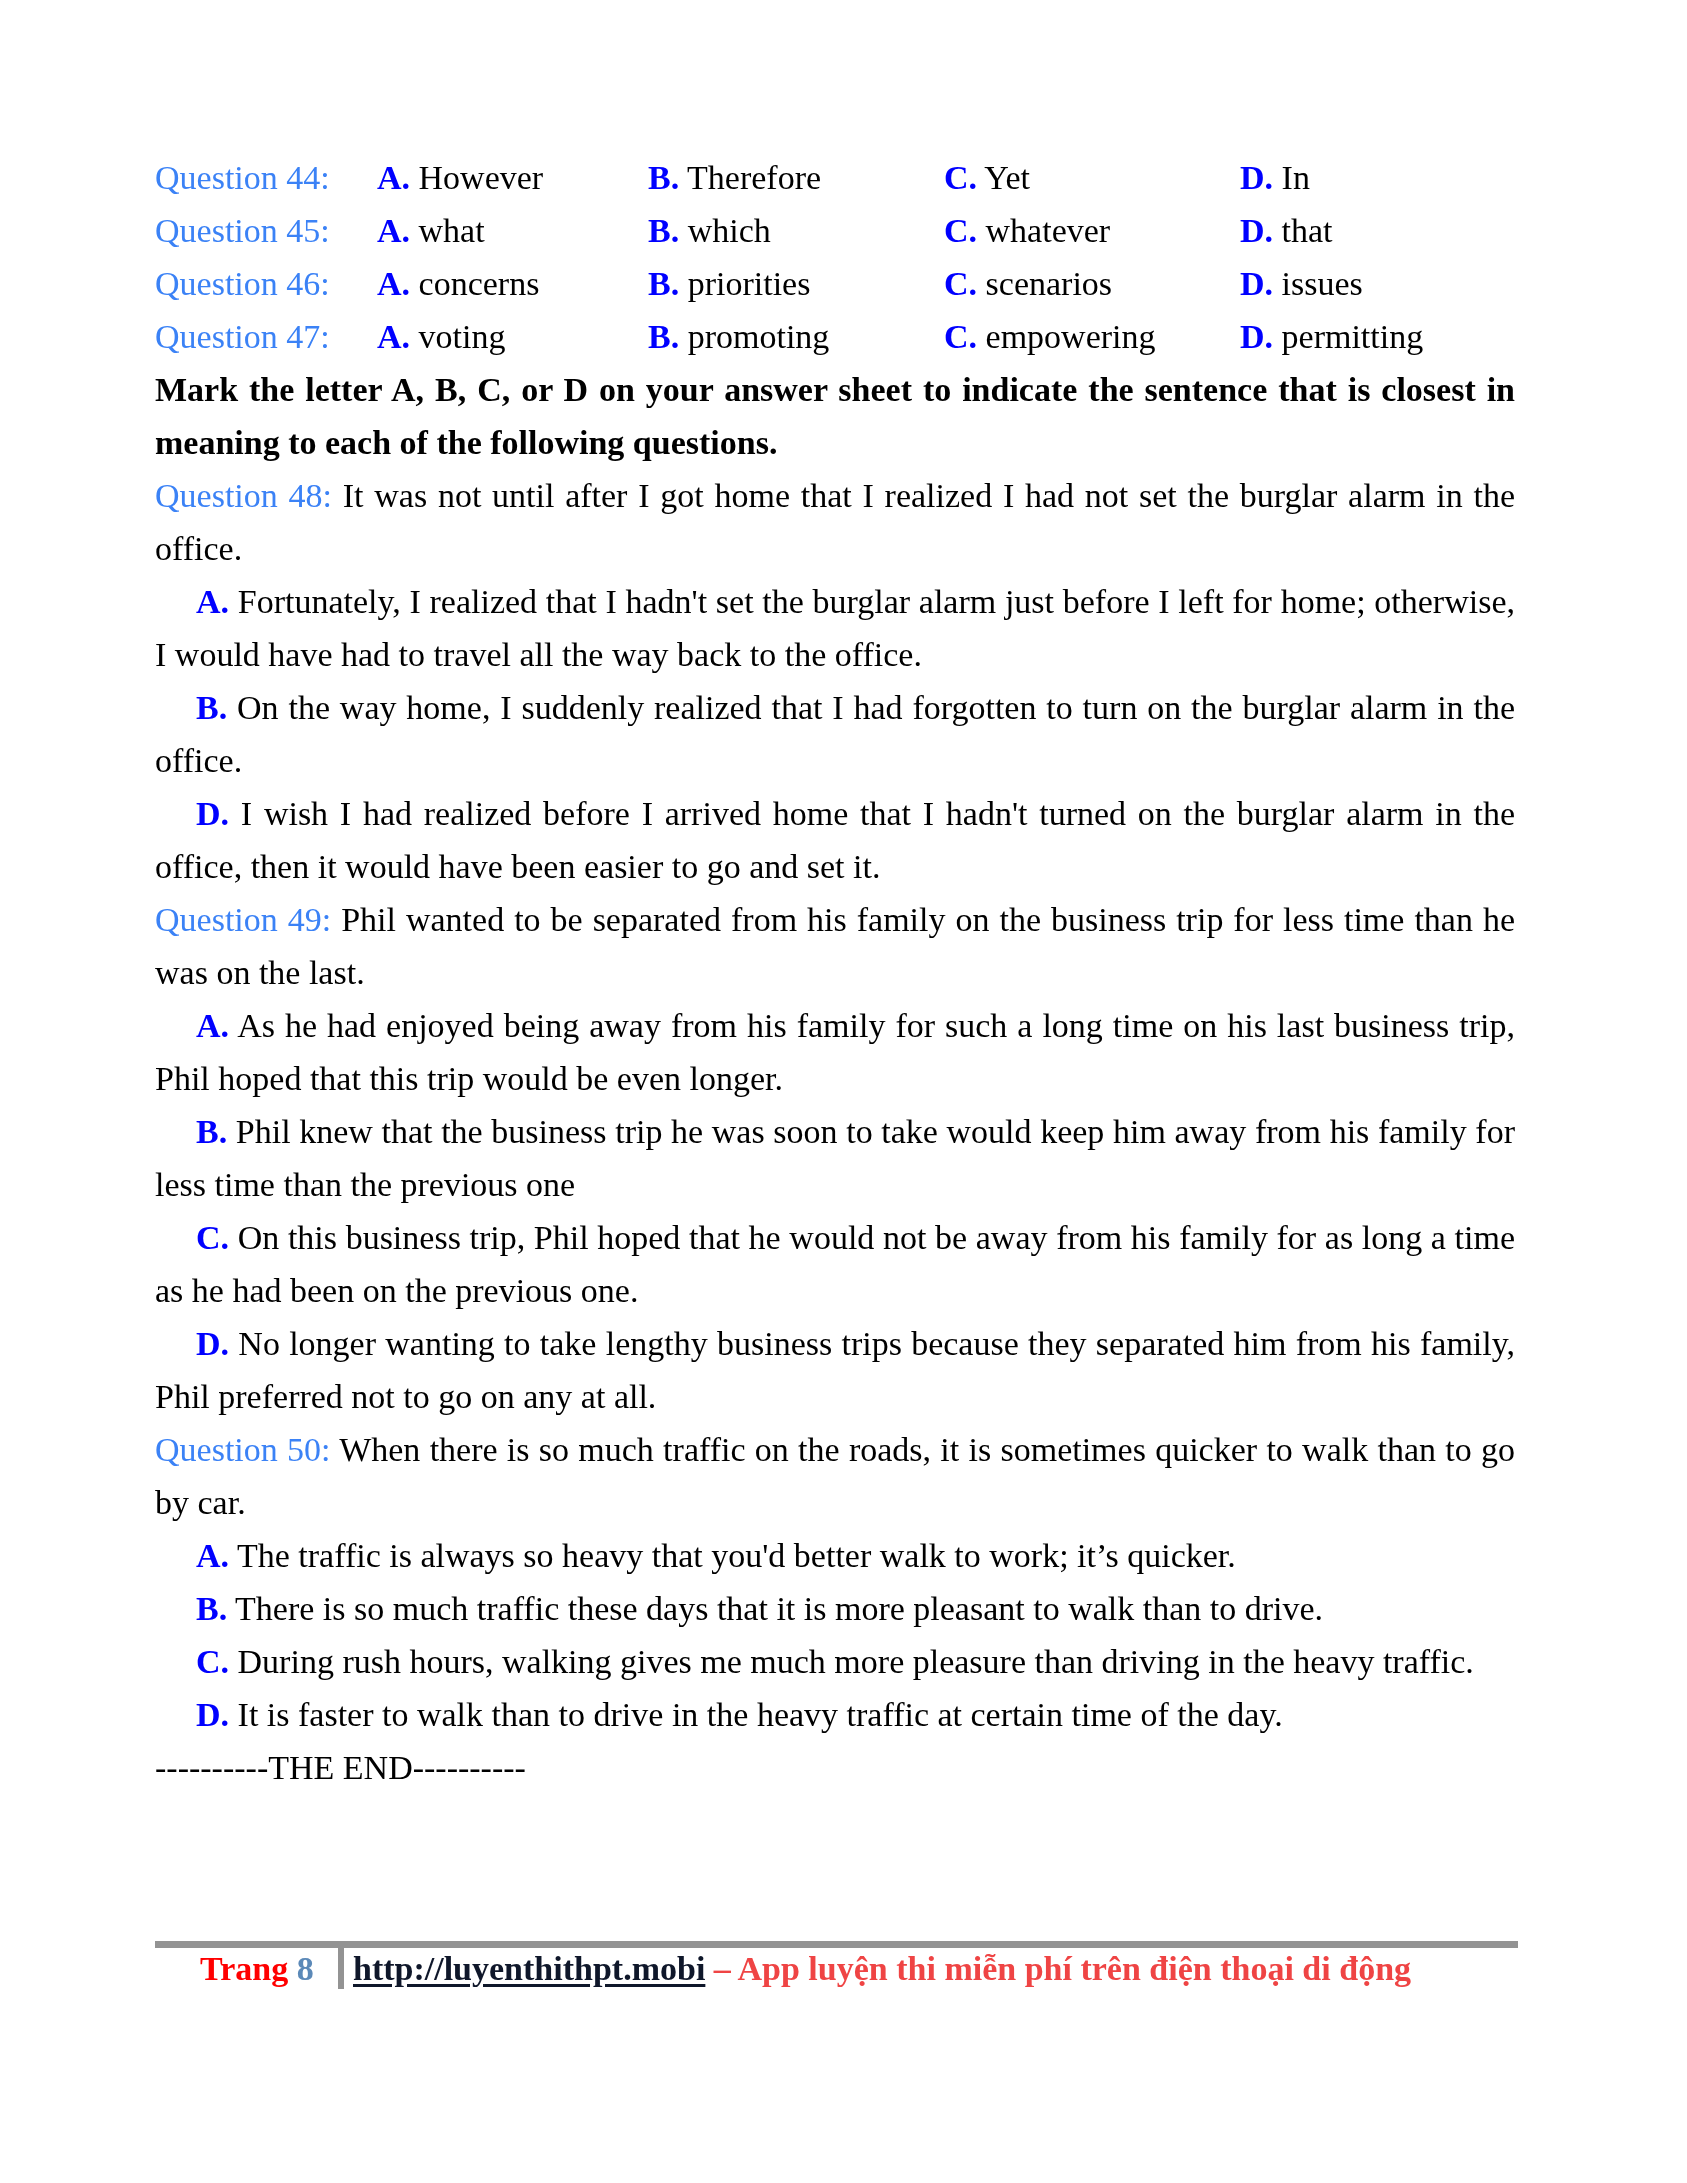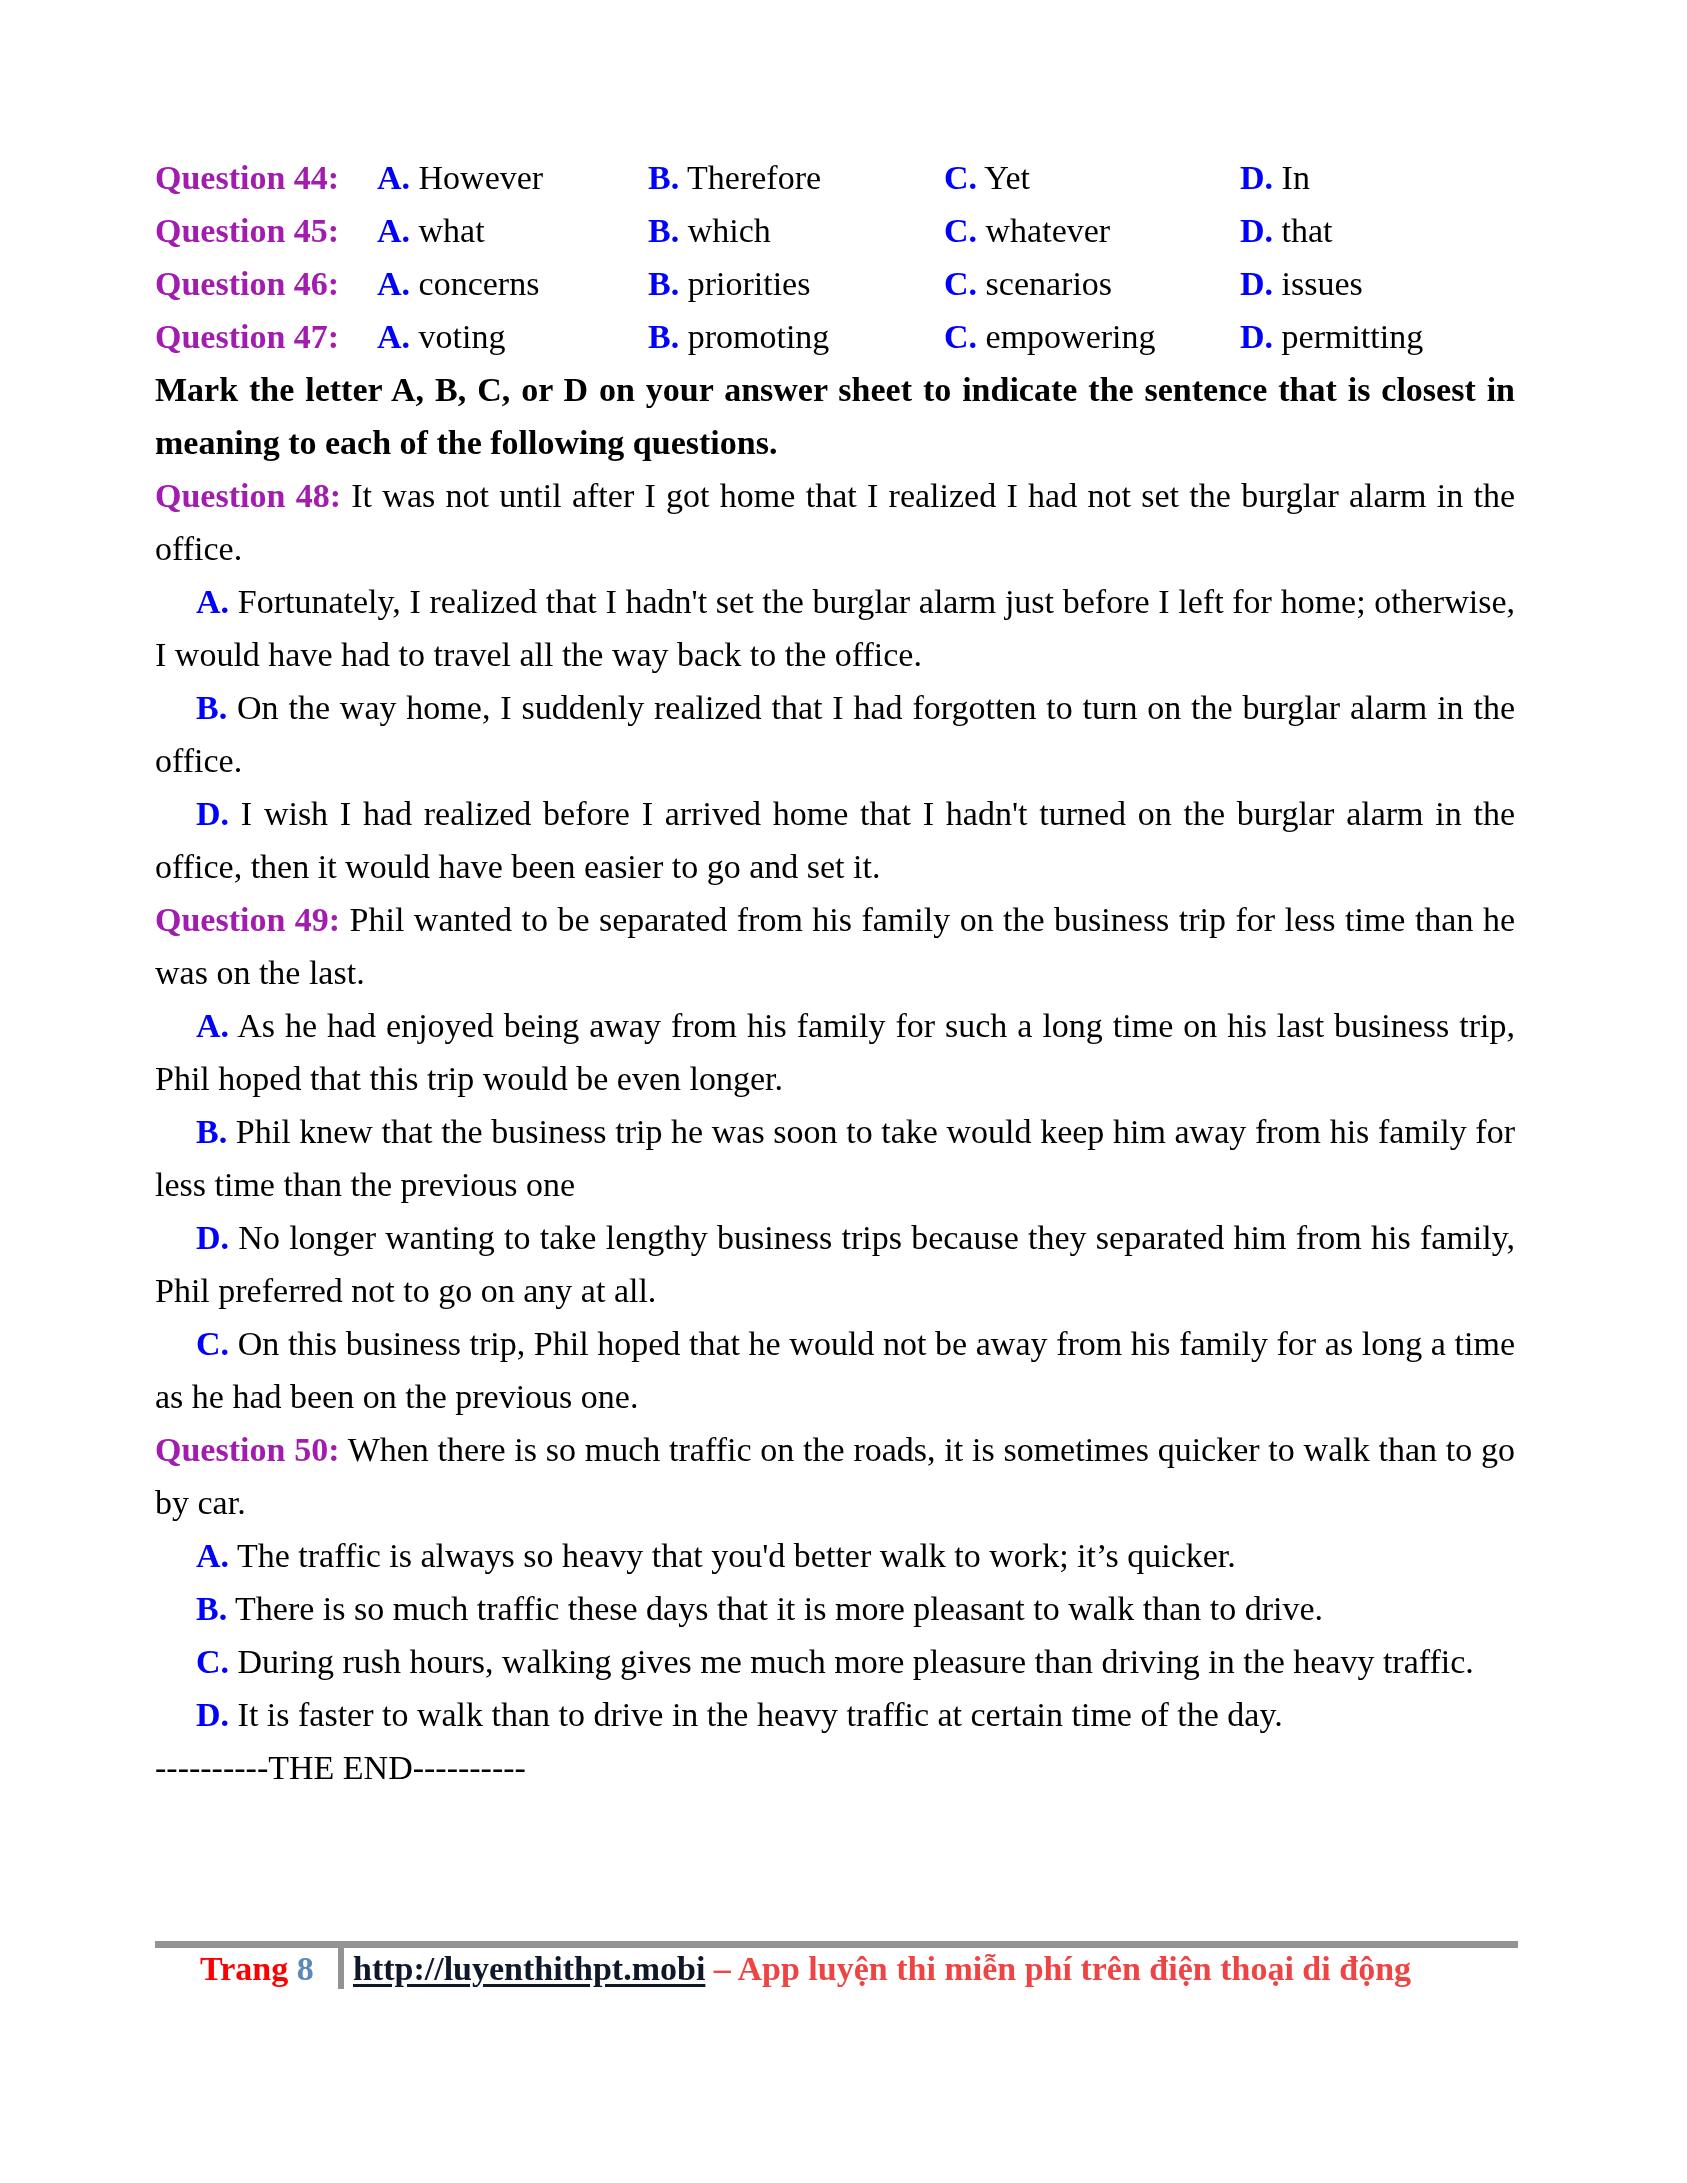--- a/index.html
+++ b/index.html
@@ -1,19 +1,19 @@
 <!DOCTYPE html>
 <html style="font-size:10.6px"><head>
 <meta charset="utf-8">
 <style>
   html, body { margin: 0; padding: 0; background: #ffffff; }
   body { width: 1687px; height: 2183px; position: relative; overflow: hidden;
          font-family: "Liberation Serif", "DejaVu Serif", serif; color: #000; }
   .page { position: absolute; left: 155px; top: 151px; width: 1360px; }
-  .q-label { color: #a21caf; font-weight: bold; }
+  .q-label { color: #3b82f6; font-weight: normal; }
   .opt-letter { color: #0000ff; font-weight: bold; }
   .grid-row { position: relative; height: 53px; font-size: 34px; line-height: 53px; white-space: nowrap; }
   .grid-row .cell { position: absolute; top: 0; }
   .c0 { left: 0; }
   .c1 { left: 222px; }
   .c2 { left: 493px; }
   .c3 { left: 789px; text-align: center; }
   .c4 { left: 1085px; }
   .para { font-size: 34px; line-height: 53px; text-align: justify; text-align-last: left; }
   .para.indent { text-indent: 41px; }
@@ -71,22 +71,22 @@
     <div class="para"><span class="q-label">Question 48:</span> <span>It was not until after I got home that I realized I had not set the burglar alarm in the office.</span></div>
     <div class="para indent"><span class="opt-letter">A.</span> <span>Fortunately, I realized that I hadn't set the burglar alarm just before I left for home; otherwise, I would have had to travel all the way back to the office.</span></div>
     <div class="para indent"><span class="opt-letter">B.</span> <span>On the way home, I suddenly realized that I had forgotten to turn on the burglar alarm in the office.</span></div>
     <div class="para indent"><span class="opt-letter">D.</span> <span>I wish I had realized before I arrived home that I hadn't turned on the burglar alarm in the office, then it would have been easier to go and set it.</span></div>
   </div>
 
   <div>
     <div class="para"><span class="q-label">Question 49:</span> <span>Phil wanted to be separated from his family on the business trip for less time than he was on the last.</span></div>
     <div class="para indent"><span class="opt-letter">A.</span> <span>As he had enjoyed being away from his family for such a long time on his last business trip, Phil hoped that this trip would be even longer.</span></div>
     <div class="para indent"><span class="opt-letter">B.</span> <span>Phil knew that the business trip he was soon to take would keep him away from his family for less time than the previous one</span></div>
+    <div class="para indent"><span class="opt-letter">C.</span> <span>On this business trip, Phil hoped that he would not be away from his family for as long a time as he had been on the previous one.</span></div>
     <div class="para indent"><span class="opt-letter">D.</span> <span>No longer wanting to take lengthy business trips because they separated him from his family, Phil preferred not to go on any at all.</span></div>
-    <div class="para indent"><span class="opt-letter">C.</span> <span>On this business trip, Phil hoped that he would not be away from his family for as long a time as he had been on the previous one.</span></div>
   </div>
 
   <div>
     <div class="para"><span class="q-label">Question 50:</span> <span>When there is so much traffic on the roads, it is sometimes quicker to walk than to go by car.</span></div>
     <div class="para indent"><span class="opt-letter">A.</span> <span>The traffic is always so heavy that you'd better walk to work; it’s quicker.</span></div>
     <div class="para indent"><span class="opt-letter">B.</span> <span>There is so much traffic these days that it is more pleasant to walk than to drive.</span></div>
     <div class="para indent"><span class="opt-letter">C.</span> <span>During rush hours, walking gives me much more pleasure than driving in the heavy traffic.</span></div>
     <div class="para indent"><span class="opt-letter">D.</span> <span>It is faster to walk than to drive in the heavy traffic at certain time of the day.</span></div>
   </div>
 

